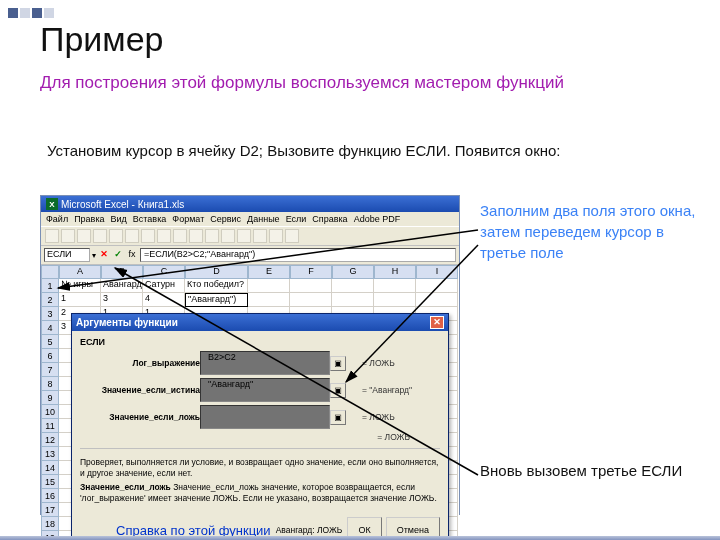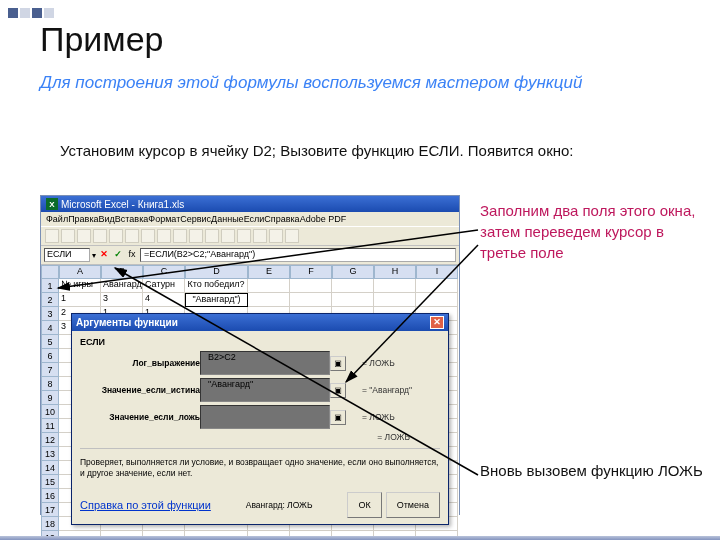--- a/index.html
+++ b/index.html
@@ -27,38 +27,37 @@
     top: 20px; left: 40px;
     font-size: 34px;
     font-weight: normal;
     color: #111;
   }
   .subtitle {
     position: absolute;
     top: 72px; left: 40px;
     width: 640px;
     font-size: 17px;
-    color: #3b82f6;
+    color: #a21caf;
     line-height: 1.3;
-    font-style: italic;
   }
   .instr {
     position: absolute;
-    top: 140px; left: 60px;
+    top: 140px; left: 47px;
     width: 620px;
     font-size: 15px;
     color: #111;
     line-height: 1.4;
   }
   .annot1 {
     position: absolute;
     top: 200px; left: 480px;
     width: 230px;
     font-size: 15px;
-    color: #be185d;
+    color: #3b82f6;
     line-height: 1.4;
   }
   .annot2 {
     position: absolute;
     top: 460px; left: 480px;
     width: 230px;
     font-size: 15px;
     color: #111;
     line-height: 1.4;
   }
@@ -78,21 +77,21 @@
     padding: 2px 5px;
     font-size: 10px;
     display: flex;
     align-items: center;
     gap: 3px;
   }
   .excel-title .xl { width:12px;height:12px;background:#0a6b2a;display:inline-flex;align-items:center;justify-content:center;color:#fff;font-weight:bold;font-size:8px; }
   .menubar {
     background: #ece9d8;
     display: flex;
-    gap: 0;
+    gap: 6px;
     padding: 2px 5px;
     font-size: 9px;
   }
   .toolbar {
     background: #ece9d8;
     border-top: 1px solid #fff;
     border-bottom: 1px solid #c0c0c0;
     padding: 2px 4px;
     display: flex;
     gap: 2px;
@@ -153,21 +152,21 @@
   .cell {
     width: 42px; height: 14px;
     border-right: 1px solid #d4d0c8;
     border-bottom: 1px solid #d4d0c8;
     padding: 0 2px;
     font-size: 9px;
     overflow: hidden;
     white-space: nowrap;
   }
   .cell.active { border: 1.5px solid #000; }
-  .cell.wide { width: 63px; text-align: center; }
+  .cell.wide { width: 63px; }
   
   .dialog {
     position: absolute;
     top: 117px; left: 30px;
     width: 378px;
     background: #ece9d8;
     border: 1px solid #0a246a;
     box-shadow: 2px 2px 4px rgba(0,0,0,.3);
   }
   .dlg-title {
@@ -203,21 +202,21 @@
     margin-top:6px; padding-top:5px;
     font-size:8.5px;
     line-height:1.3;
   }
   .dlg-desc p { margin: 3px 0; }
   .dlg-desc .bold { font-weight:bold; }
   .dlg-foot {
     display:flex; justify-content:space-between; align-items:center;
     padding: 4px 8px 6px;
   }
-  .dlg-link { color:#0033cc; text-decoration:underline; font-size:11px; }
+  .dlg-link { color:#0033cc; text-decoration:underline; font-size:13px;margin-left:36px; }
   .dlg-val { font-size:8.5px; }
   .dlg-btns { display:flex; gap:4px; }
   .dlg-btn {
     height:26px; padding:0 10px;
     border:1px outset #ccc;
     background:#ece9d8;
     font-size:9px;
   }
   svg.arrows { position:absolute; top:0;left:0;width:720px;height:540px;pointer-events:none; }
   .bottom-strip { position:absolute; bottom:0; left:0; width:720px; height:4px; background: linear-gradient(#b8c2da,#8494bf); }
@@ -229,21 +228,21 @@
   <span></span>
     <span class="light"></span>
     <span></span>
     <span class="light"></span>
 </div>
 
 <div class="slide-title">Пример</div>
 <div class="subtitle">Для построения этой формулы воспользуемся мастером функций</div>
 <div class="instr">Установим курсор в ячейку D2; Вызовите функцию ЕСЛИ. Появится окно:</div>
 <div class="annot1">Заполним два поля этого окна, затем переведем курсор в третье поле</div>
-<div class="annot2">Вновь вызовем функцию ЛОЖЬ</div>
+<div class="annot2">Вновь вызовем третье ЕСЛИ</div>
 
 <div class="excel">
   <div class="excel-title">
     <span class="xl">X</span>
     <span>Microsoft Excel - Книга1.xls</span>
   </div>
   <div class="menubar">
     <span>Файл</span>
     <span>Правка</span>
     <span>Вид</span>
@@ -548,20 +547,21 @@
       </div>
       <div class="dlg-row">
         <div class="dlg-lbl">Значение_если_ложь</div>
         <div class="dlg-input"></div>
         <div class="dlg-picker">▣</div>
         <div class="dlg-eval">= ЛОЖЬ</div>
       </div>
       <div style="text-align:right;padding-right:30px;" class="dlg-eval">= ЛОЖЬ</div>
       <div class="dlg-desc">
         <p>Проверяет, выполняется ли условие, и возвращает одно значение, если оно выполняется, и другое значение, если нет.</p>
+        <p><span class="bold">Значение_если_ложь</span> <span>Значение_если_ложь значение, которое возвращается, если 'лог_выражение' имеет значение ЛОЖЬ. Если не указано, возвращается значение ЛОЖЬ.</span></p>
       </div>
     </div>
     <div class="dlg-foot">
       <span class="dlg-link">Справка по этой функции</span>
       <span class="dlg-val">Авангард: ЛОЖЬ</span>
       <div class="dlg-btns">
         <button class="dlg-btn">ОК</button>
         <button class="dlg-btn">Отмена</button>
       </div>
     </div>

